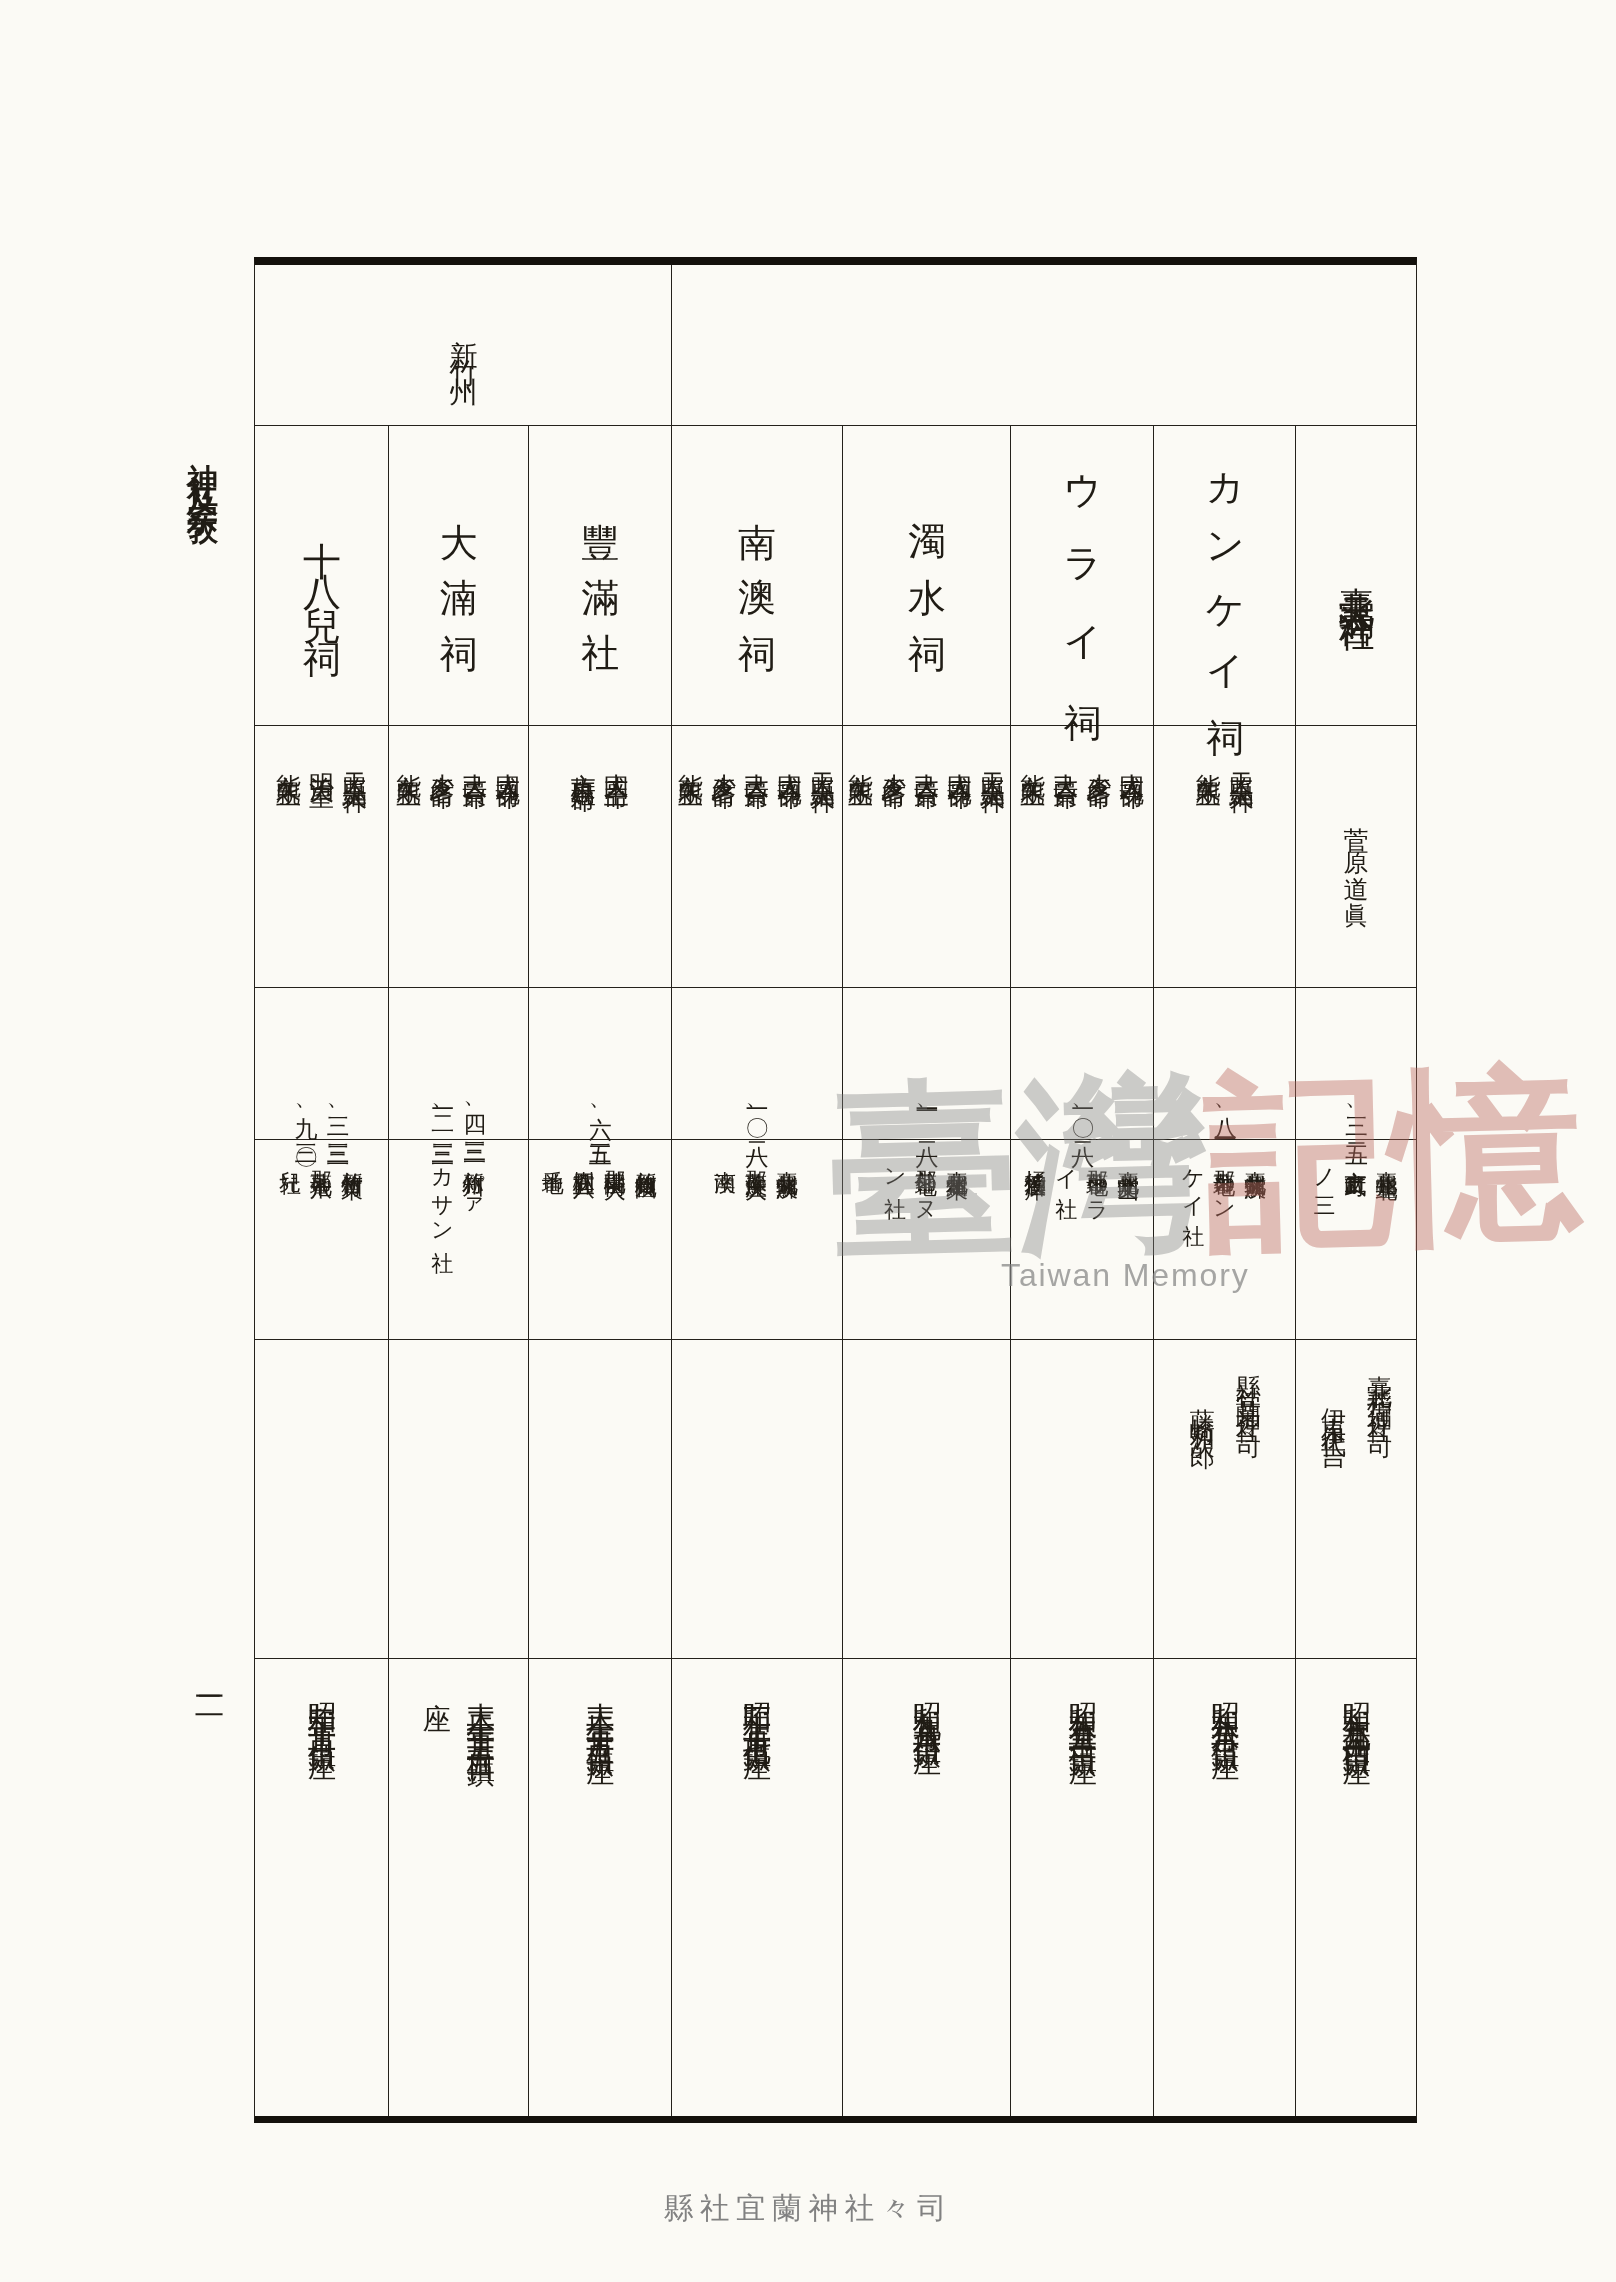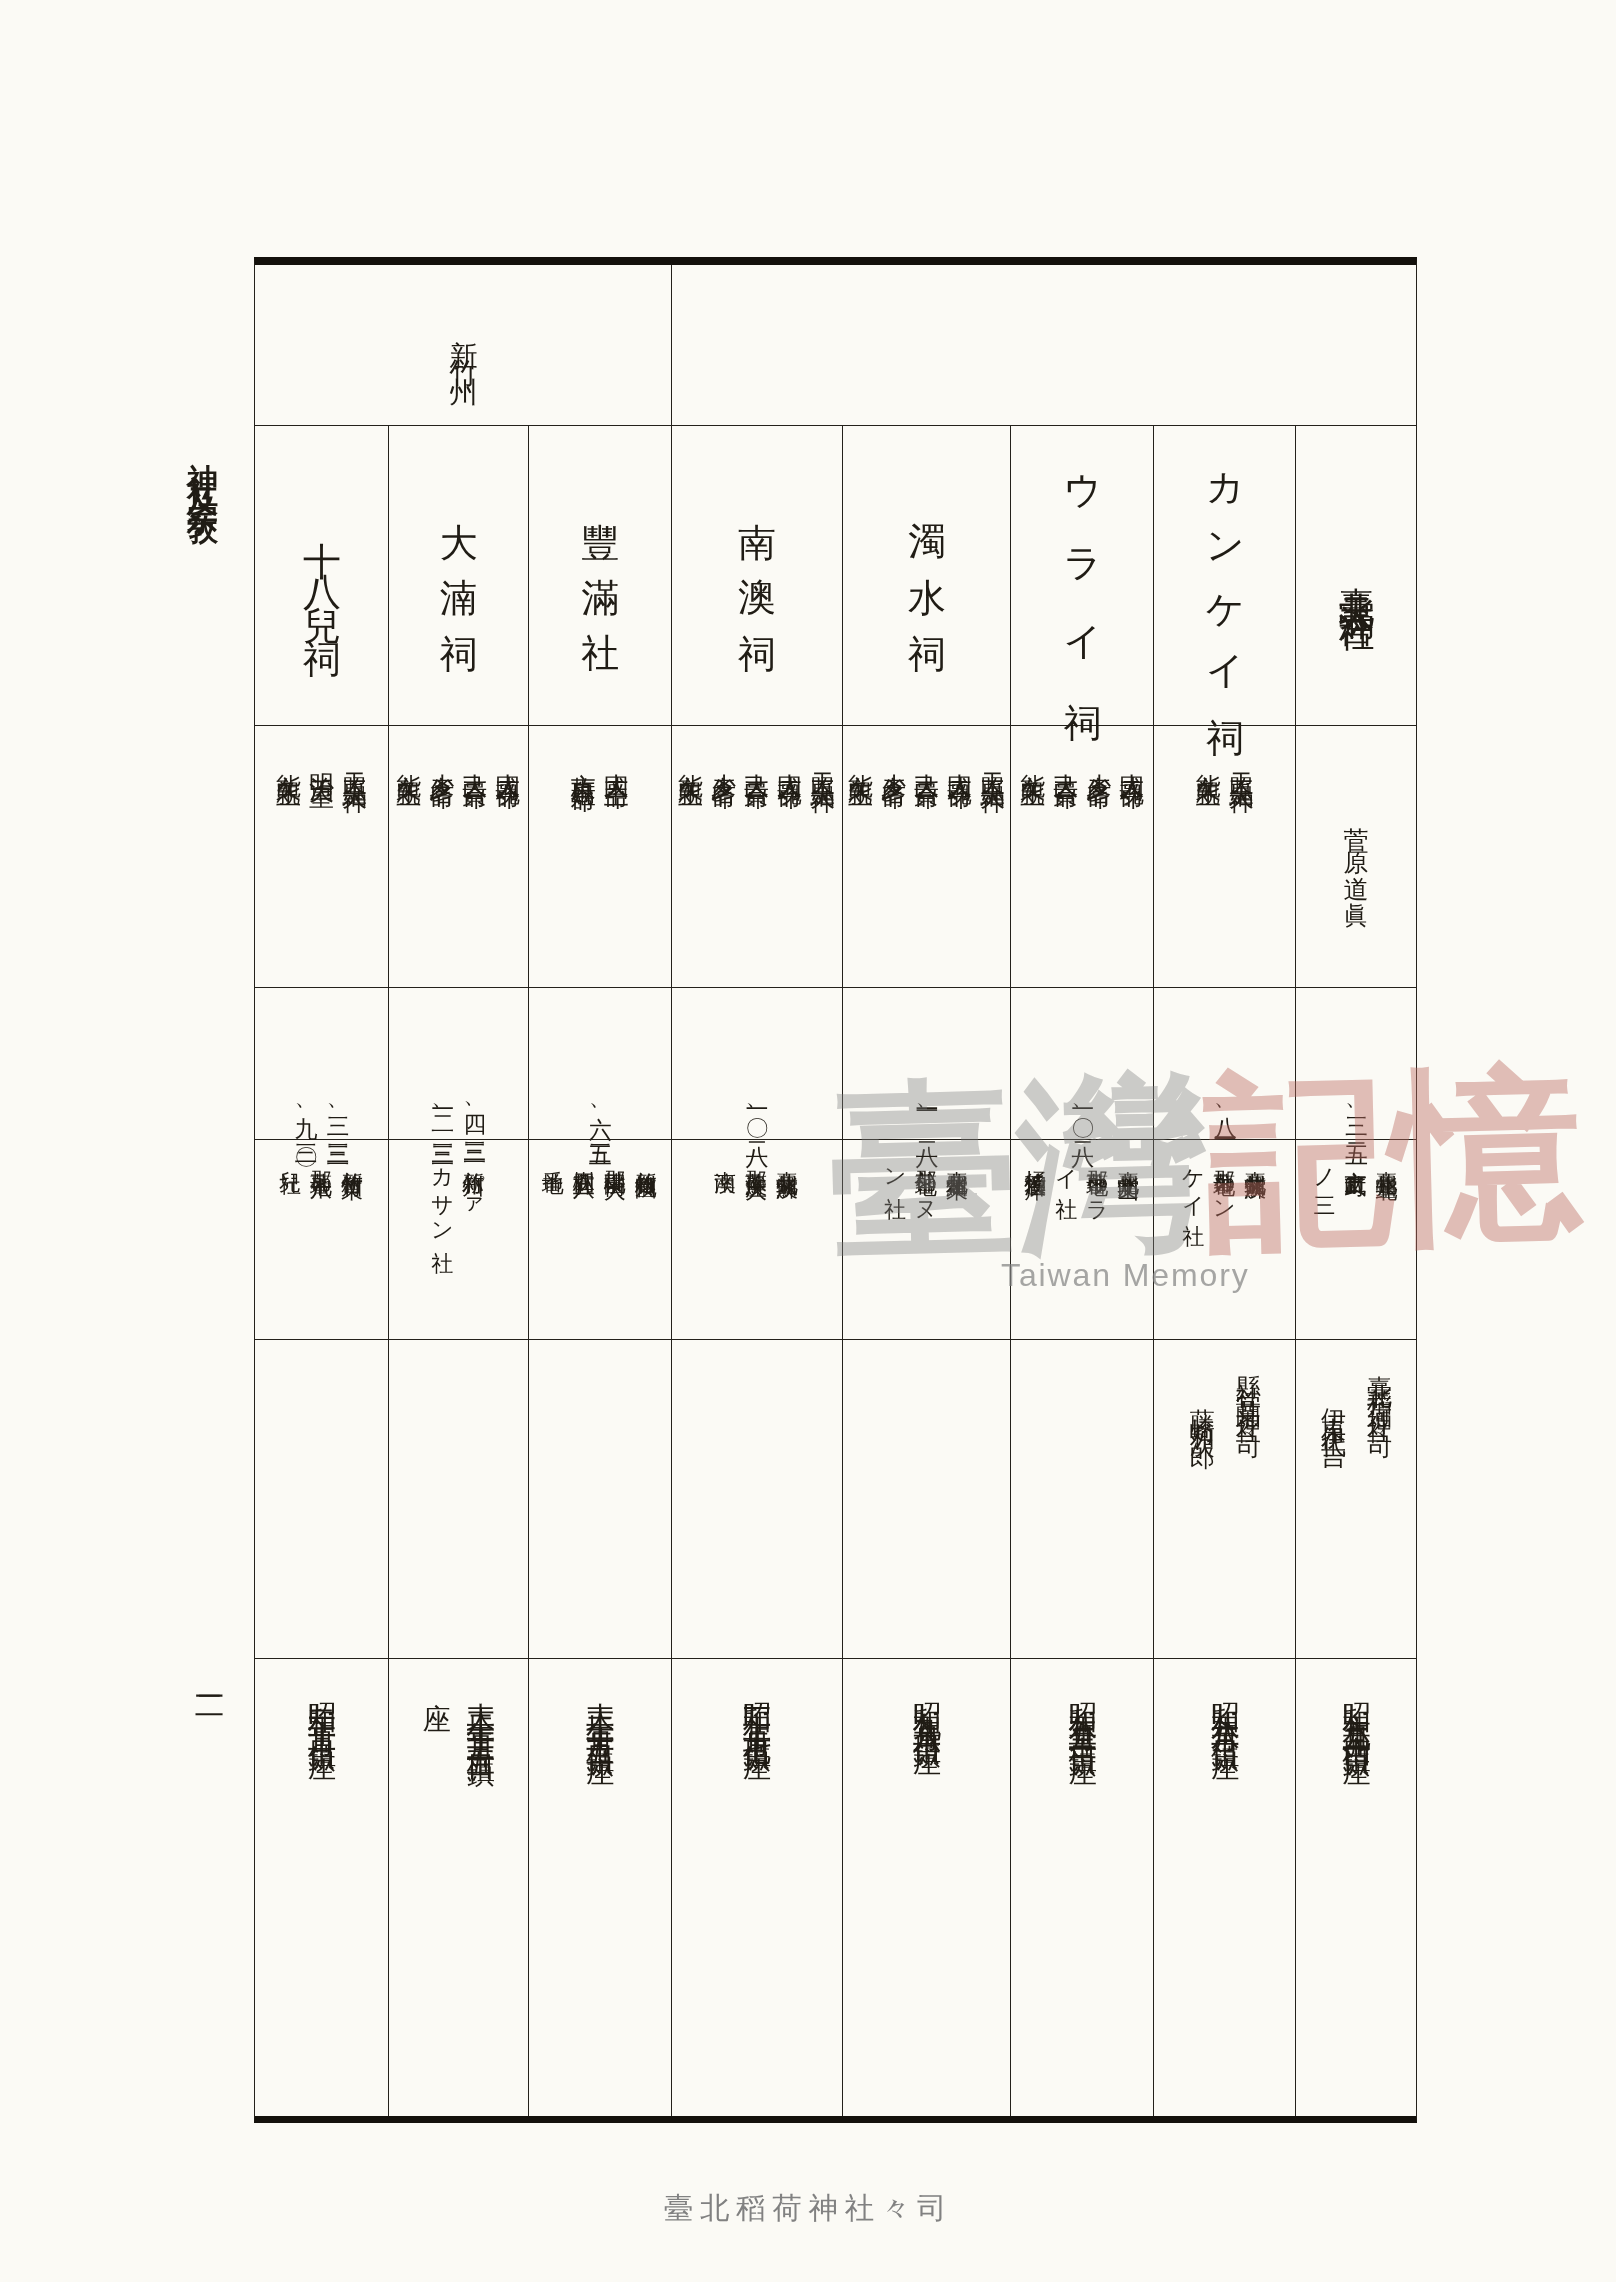--- a/index.html
+++ b/index.html
@@ -59,21 +59,21 @@
   .wm .r{color:rgba(186,105,95,0.42);}
   .wm-latin{position:absolute;left:1001px;top:1257px;font-size:32px;
       color:rgba(128,128,128,0.7);letter-spacing:1.9px;pointer-events:none;z-index:5;
       font-family:Liberation Sans, sans-serif;}
 </style>
 </head>
 <body>
 
 <div class="margin-label vt">神社及宗敎</div>
 <div class="page-number vt">二一</div>
-<div class="footer-note">臺北稻荷神社々司</div>
+<div class="footer-note">縣社宜蘭神社々司</div>
 
 <div class="tbl">
 
   <div class="hdr">
     <div class="hcell-l">
       <div class="vt">新竹州</div>
     </div>
     <div class="hcell-r"></div>
   </div>
 

